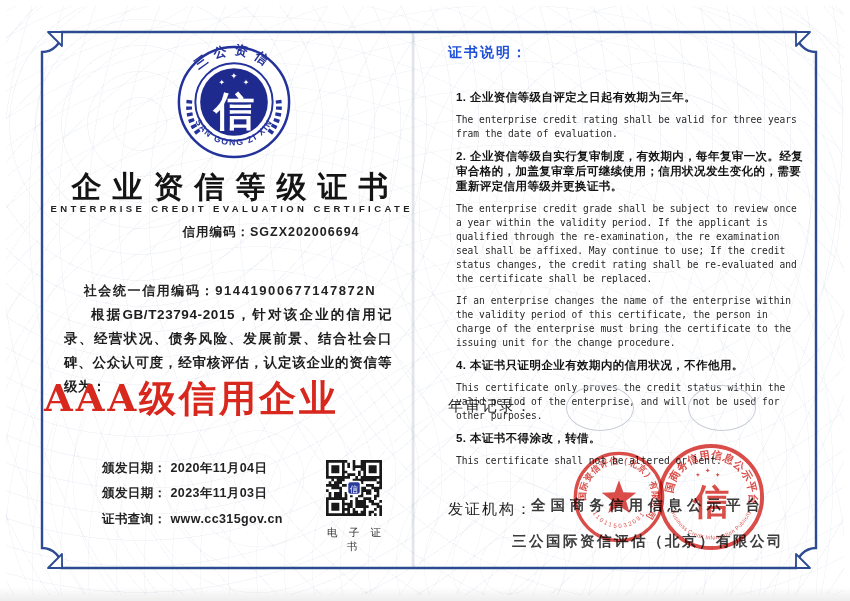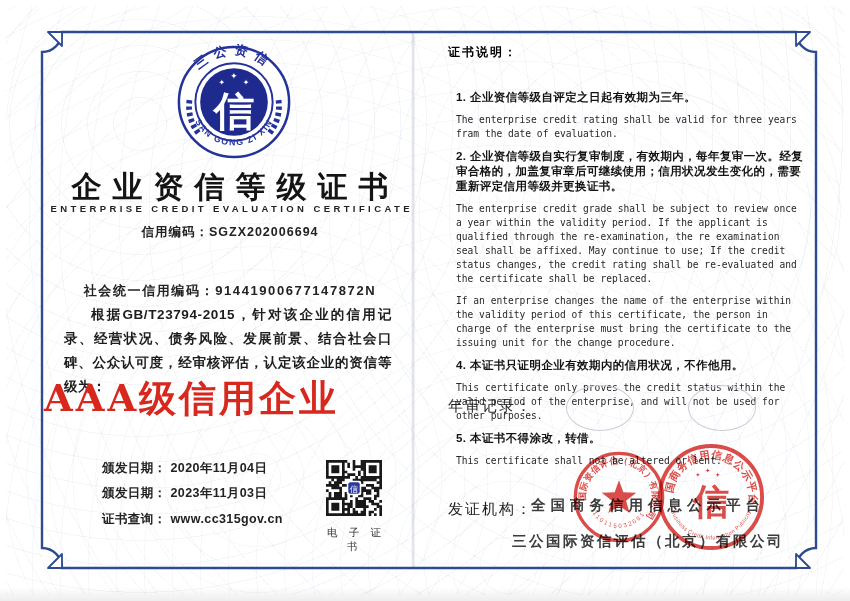--- a/index.html
+++ b/index.html
@@ -19,39 +19,39 @@
       background:linear-gradient(to right,rgba(88,102,138,.00),rgba(88,102,138,.22),rgba(88,102,138,.04));}
   .abs{position:absolute;}
   
   .logo-svg{left:176px;top:44px;width:116px;height:116px;}
   .cert-title{left:44px;top:167px;width:372px;text-align:center;
       font-family:"DejaVu Serif","Liberation Serif",serif;font-weight:bold;font-size:30px;
       letter-spacing:11px;text-indent:11px;color:#141414;}
   .cert-subtitle{left:44px;top:203px;width:372px;text-align:center;font-weight:bold;
       font-size:9.5px;letter-spacing:3.4px;text-indent:3.4px;color:#222;}
   .credit-code{left:44px;top:224px;width:372px;text-align:center;font-weight:bold;
-      font-size:12.5px;letter-spacing:1px;color:#222;}
+      font-size:12.5px;letter-spacing:1px;color:#222;padding-left:41px;}
   .company{left:44px;top:244px;width:372px;text-align:center;font-weight:bold;
       font-size:24px;letter-spacing:1.5px;color:#e2342a;}
   .social-code{left:44px;top:282px;width:372px;text-align:center;font-weight:bold;
       font-size:13px;letter-spacing:1.6px;color:#232323;}
   .body-par{left:64px;top:303px;width:328px;font-weight:600;font-size:13.5px;
       line-height:24px;text-align:justify;text-indent:2em;color:#1d1d1d;letter-spacing:.6px;}
   .rating{left:44px;top:374px;width:372px;text-align:left;
       font-family:"DejaVu Serif","Liberation Serif",serif;font-weight:bold;font-size:37px;
       letter-spacing:3px;color:#d8271d;}
   .meta-line{left:102px;font-weight:bold;font-size:12.5px;color:#222;letter-spacing:.4px;}
   .meta-issue{top:460px;} .meta-valid{top:485px;} .meta-query{top:511px;}
   .meta-line .val{margin-left:4px;}
   .qr-wrap{left:326px;top:460px;width:56px;height:56px;}
   .qr-caption{left:318px;top:526px;width:72px;text-align:center;
       font-family:"DejaVu Serif","Liberation Serif",serif;font-size:10.5px;letter-spacing:4px;
       text-indent:4px;color:#333;}
   
-  .r-heading{left:448px;top:44px;font-weight:bold;font-size:12px;letter-spacing:2px;color:#000000;}
+  .r-heading{left:448px;top:44px;font-weight:bold;font-size:14px;letter-spacing:2px;color:#1d4ed8;}
   .items{left:448px;top:82px;width:364px;}
   .items p{margin:8px;}
   .items .cn{font-weight:bold;font-size:11.5px;line-height:15px;color:#131313;letter-spacing:.4px;}
   .items .en{font-family:"DejaVu Sans Mono","Liberation Mono",monospace;
       font-size:9.6px;line-height:14px;color:#272727;}
   .annual-label{left:448px;top:397px;font-size:15px;letter-spacing:2px;color:#1d1d1d;}
   .seal-oval{width:66px;height:44px;border:1px solid #c9cdd6;border-radius:50%;}
   .oval1{left:566px;top:385px;} .oval2{left:688px;top:385px;}
   .issuer-label{left:448px;top:500px;font-size:15px;letter-spacing:2px;color:#1d1d1d;}
   .issuer1{left:500px;top:496px;width:296px;text-align:center;font-weight:bold;

